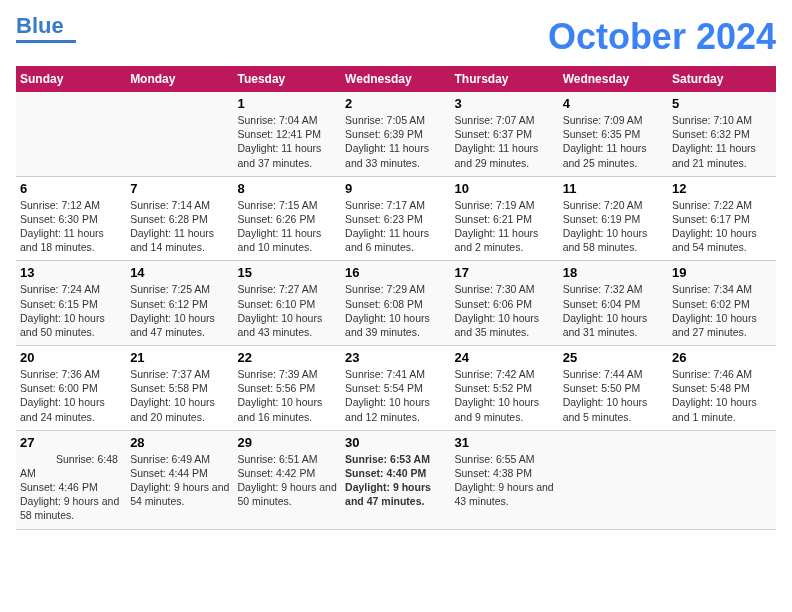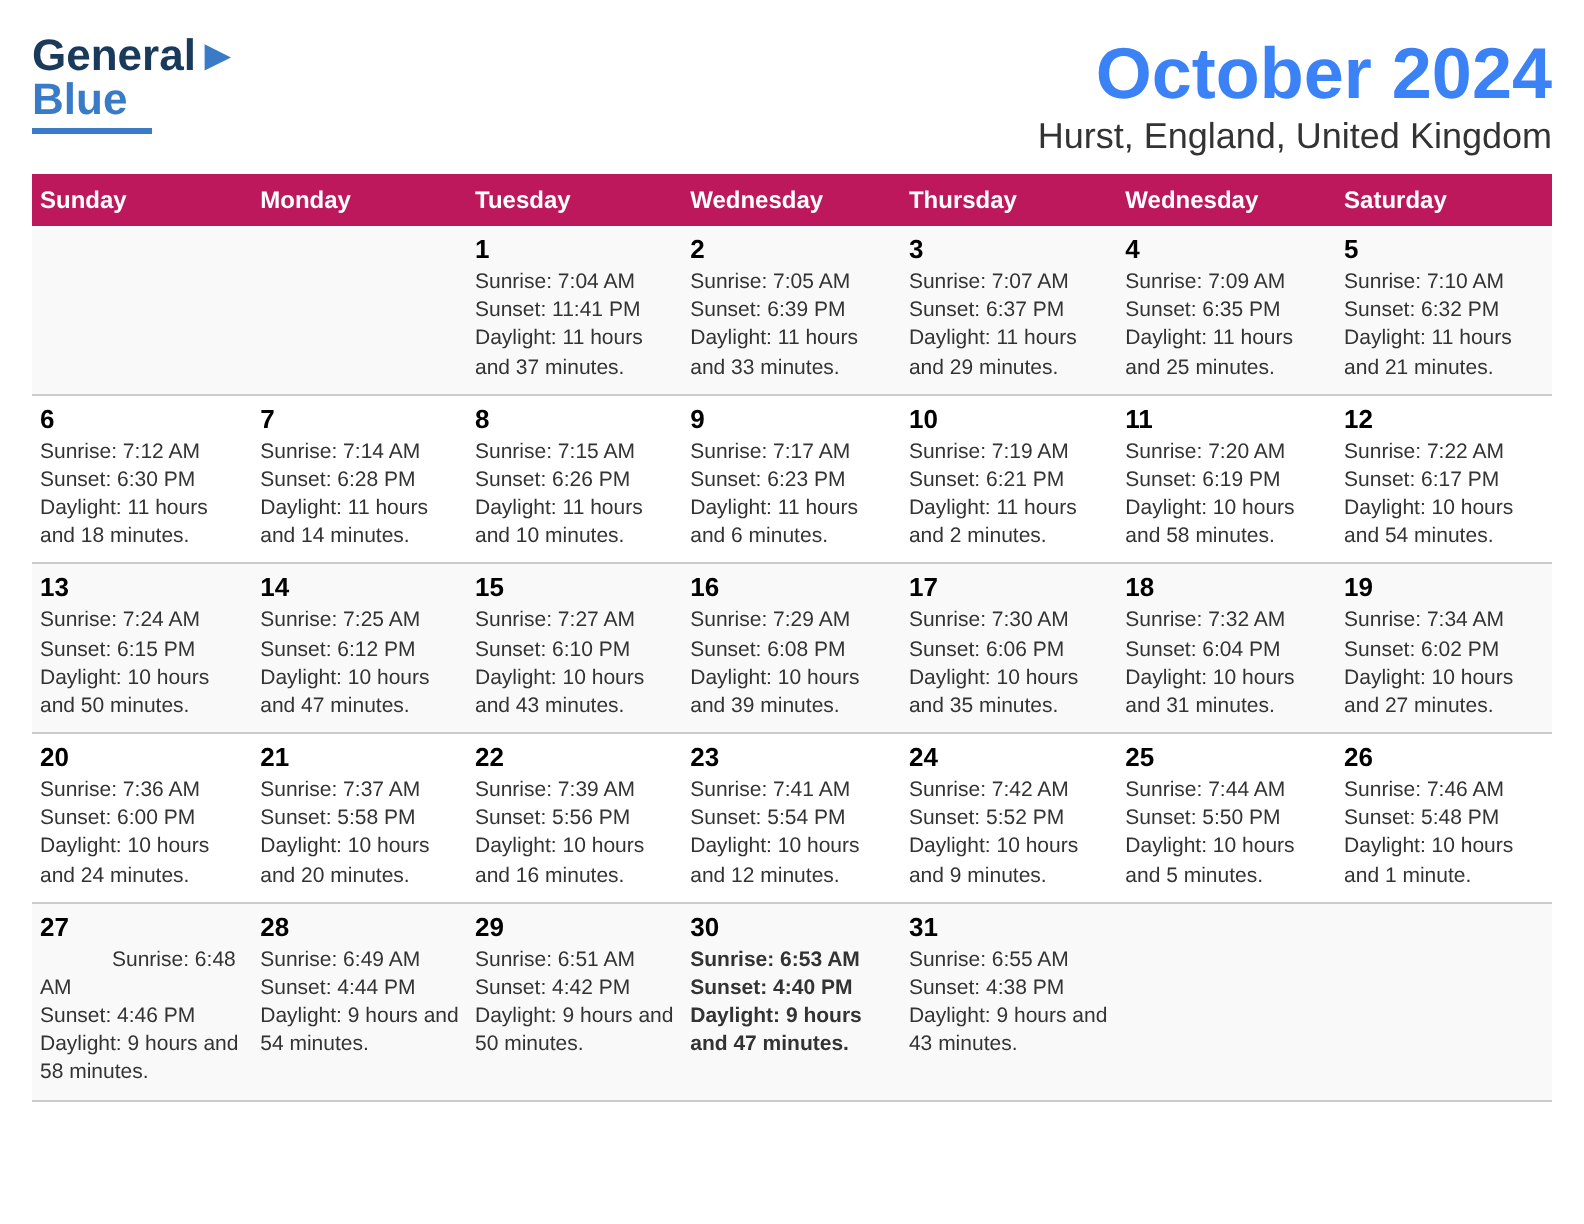--- a/index.html
+++ b/index.html
@@ -81,54 +81,48 @@
       font-size: 10.5px;
       color: #333;
       line-height: 1.35;
     }
   </style>
 </head>
 <body>
 
 <div class="header">
   <div class="logo">
-    <div style="display:flex; align-items:center;">
-      <span class="logo-text">
-        <span style="color:#1a3a5c;">General</span><span style="color:#3a7bc8;">►</span>
-      </span>
-    </div>
     <div style="display:flex; align-items:center; margin-top:-2px;">
       <span class="logo-text" style="color:#3a7bc8; font-size:22px;">Blue</span>
     </div>
     <div class="logo-line"></div>
   </div>
   <div class="title-block">
     <h1>October 2024</h1>
-    <h2>Hurst, England, United Kingdom</h2>
   </div>
 </div>
 
 <table>
   <thead>
     <tr>
     <th>Sunday</th>
         <th>Monday</th>
         <th>Tuesday</th>
         <th>Wednesday</th>
         <th>Thursday</th>
         <th>Wednesday</th>
         <th>Saturday</th>
       </tr>
   </thead>
   <tbody id="calendar-body">
   <tr>
         <td></td>
         <td></td>
         <td><span class="day-num">1</span><span class="cell-text" style="white-space: pre-line;">Sunrise: 7:04 AM
-Sunset: 11:41 PM
+Sunset: 12:41 PM
 Daylight: 11 hours and 37 minutes.</span></td>
         <td><span class="day-num">2</span><span class="cell-text" style="white-space: pre-line;">Sunrise: 7:05 AM
 Sunset: 6:39 PM
 Daylight: 11 hours and 33 minutes.</span></td>
         <td><span class="day-num">3</span><span class="cell-text" style="white-space: pre-line;">Sunrise: 7:07 AM
 Sunset: 6:37 PM
 Daylight: 11 hours and 29 minutes.</span></td>
         <td><span class="day-num">4</span><span class="cell-text" style="white-space: pre-line;">Sunrise: 7:09 AM
 Sunset: 6:35 PM
 Daylight: 11 hours and 25 minutes.</span></td>

